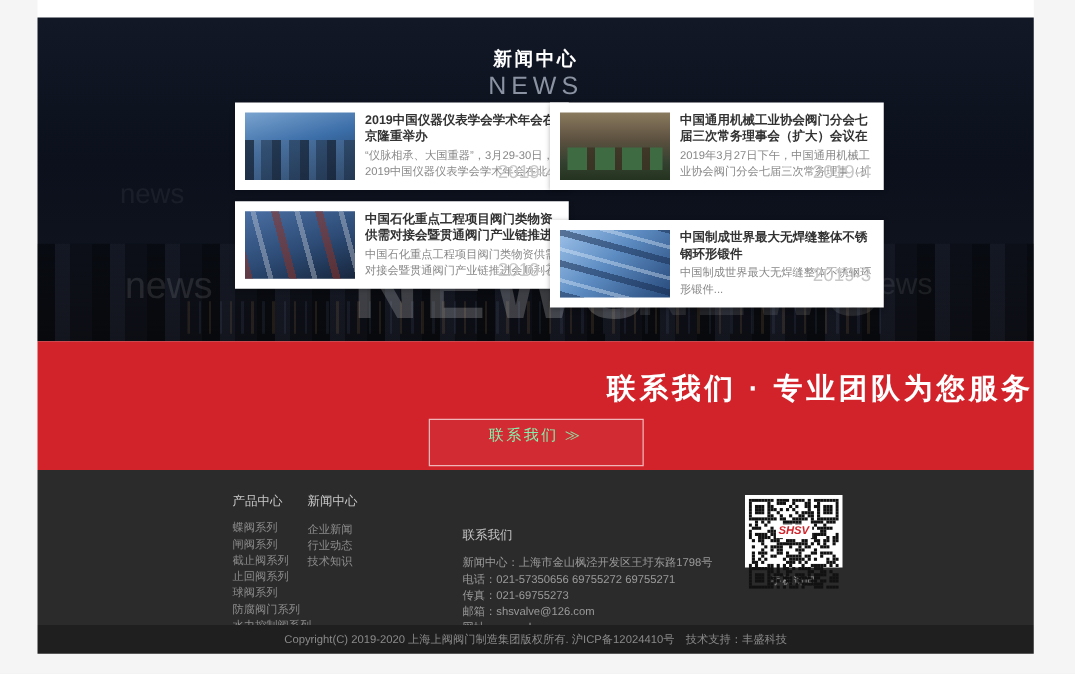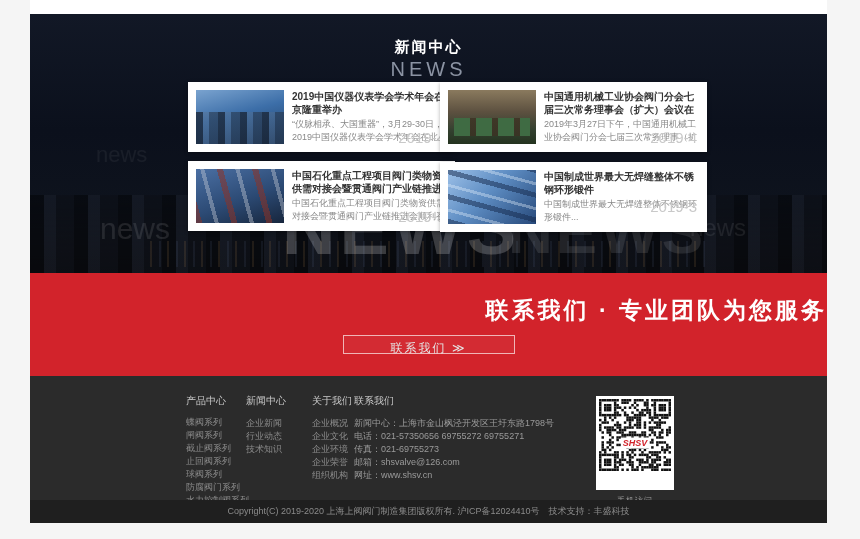--- a/index.html
+++ b/index.html
@@ -26,21 +26,21 @@
   .wm3{left:478px;top:182px;font-size:62px;opacity:.10;letter-spacing:3px;}
   .wm4{left:660px;top:200px;font-size:24px;opacity:.08;font-weight:normal;}
   .wm5{left:70px;top:198px;font-size:30px;opacity:.10;font-weight:normal;}
 
   
   .card{position:absolute;width:267px;height:70px;background:#ffffff;z-index:4;display:block;
     box-shadow:0 1px 4px rgba(0,0,0,.3);text-decoration:none;cursor:pointer;}
   .card1{left:158px;top:68px;}
   .card2{left:410px;top:68px;}
   .card3{left:158px;top:147px;}
-  .card4{left:410px;top:148px;padding-left:12px;}
+  .card4{left:410px;top:162px;padding-left:12px;}
   .thumb{position:absolute;left:8px;top:8px;width:88px;height:54px;display:block;}
   .t1{background:linear-gradient(165deg,#7aa3cf 0%,#3c6ea8 45%,#1d3a5f 100%);}
   .t1:after{content:"";position:absolute;left:0;bottom:0;width:100%;height:60%;
     background:repeating-linear-gradient(90deg, rgba(25,35,50,.75) 0 7px, rgba(90,110,135,.35) 7px 13px, rgba(40,55,75,.6) 13px 22px);}
   .t2{background:linear-gradient(180deg,#8a7a5e 0%,#5d5140 40%,#33402f 75%,#24331f 100%);}
   .t2:after{content:"";position:absolute;left:6px;bottom:8px;width:76px;height:18px;
     background:repeating-linear-gradient(90deg,#3f6b43 0 16px, rgba(60,50,35,.8) 16px 22px);}
   .t3{background:linear-gradient(160deg,#4a6fa3 0%,#2c4a74 55%,#17263d 100%);}
   .t3:after{content:"";position:absolute;left:0;top:0;width:100%;height:100%;
     background:repeating-linear-gradient(75deg, rgba(140,50,38,.55) 0 6px, rgba(0,0,0,0) 6px 18px, rgba(200,205,215,.4) 18px 22px, rgba(0,0,0,0) 22px 34px);}
@@ -50,33 +50,33 @@
   .ctext{position:absolute;left:104px;top:8px;right:9px;display:block;}
   .ctitle{display:block;color:#333333;font-size:10px;font-weight:bold;line-height:13px;max-height:26px;overflow:hidden;}
   .cexc{display:block;color:#888888;font-size:9px;line-height:13px;margin-top:2px;max-height:26px;overflow:hidden;}
   .cdate{position:absolute;right:10px;bottom:6px;color:#c9c9c9;font-size:15px;}
   .card4 .cdate{bottom:auto;top:36px;}
 
   
   .cta{position:absolute;left:0;top:273px;width:797px;height:103px;background:#d2232b;z-index:5;}
   .cta-heading{position:absolute;left:0;top:22px;width:100%;text-align:right;color:#ffffff;
     font-size:23px;font-weight:bold;letter-spacing:3px;}
-  .cta-btn{position:absolute;left:50%;top:62px;transform:translateX(-50%);width:172px;height:19px;
-    line-height:25px;text-align:center;border:1px solid rgba(255,255,255,.65);color:#e5e5e5;
-    font-size:12px;letter-spacing:2px;cursor:pointer;background:rgba(255,255,255,.04);}
+  .cta-btn{position:absolute;left:50%;top:62px;transform:translateX(-50%);width:172px;height:38px;
+    line-height:25px;text-align:center;border:1px solid rgba(255,255,255,.65);color:#86efac;
+    font-size:12px;letter-spacing:2px;cursor:pointer;background:rgba(255,255,255,.04);font-family:Liberation Serif, serif;}
 
   
   .footer{position:absolute;left:0;top:376px;width:797px;height:124px;background:#2b2b2b;}
   .fcol{position:absolute;top:18px;}
-  .fc1{left:156px;font-family:Liberation Mono, monospace;} .fc2{left:216px;} .fc3{left:282px;} .fc4{left:324px;}
+  .fc1{left:156px;font-family:Liberation Mono, monospace;} .fc2{left:216px;} .fc3{left:282px;} .fc4{left:340px;margin-top:27px;}
   .fhead{color:#c9c9c9;font-size:10px;margin-bottom:9px;}
   .flink{display:block;color:#8c8c8c;font-size:9px;line-height:13px;text-decoration:none;cursor:pointer;}
   .finfo{display:block;color:#9a9a9a;font-size:9px;line-height:13px;white-space:nowrap;}
   .qrwrap{position:absolute;left:566px;top:20px;width:78px;text-align:center;}
-  .qrbox{position:relative;width:78px;height:94px;background:#ffffff;padding:3px;}
+  .qrbox{position:relative;width:78px;height:58px;background:#ffffff;padding:3px;}
   .qrbox svg{display:block;width:72px;height:72px;}
   .qrlabel{position:absolute;left:50%;top:50%;transform:translate(-50%,-50%);background:#ffffff;
     color:#d2232b;font-size:9px;font-weight:bold;font-style:italic;padding:0 2px;line-height:11px;}
   .qrcaption{margin-top:5px;color:#9a9a9a;font-size:8px;letter-spacing:1px;}
 
   
   .copyright{position:absolute;left:0;top:500px;width:797px;height:23px;background:#1f1f1f;
     color:#8a8a8a;font-size:9px;line-height:23px;text-align:center;}
 </style>
 </head>
@@ -154,28 +154,20 @@
         <a class="flink">水力控制阀系列</a>
       </div>
 
       <div class="fcol fc2">
         <div class="fhead">新闻中心</div>
         <a class="flink">企业新闻</a>
         <a class="flink">行业动态</a>
         <a class="flink">技术知识</a>
       </div>
 
-      <div class="fcol fc3">
-        <div class="fhead">关于我们</div>
-        <a class="flink">企业概况</a>
-        <a class="flink">企业文化</a>
-        <a class="flink">企业环境</a>
-        <a class="flink">企业荣誉</a>
-        <a class="flink">组织机构</a>
-      </div>
 
       <div class="fcol fc4">
         <div class="fhead">联系我们</div>
         <span class="finfo">新闻中心：上海市金山枫泾开发区王圩东路1798号</span>
         <span class="finfo">电话：021-57350656  69755272  69755271</span>
         <span class="finfo">传真：021-69755273</span>
         <span class="finfo">邮箱：shsvalve@126.com</span>
         <span class="finfo">网址：www.shsv.cn</span>
       </div>
 

